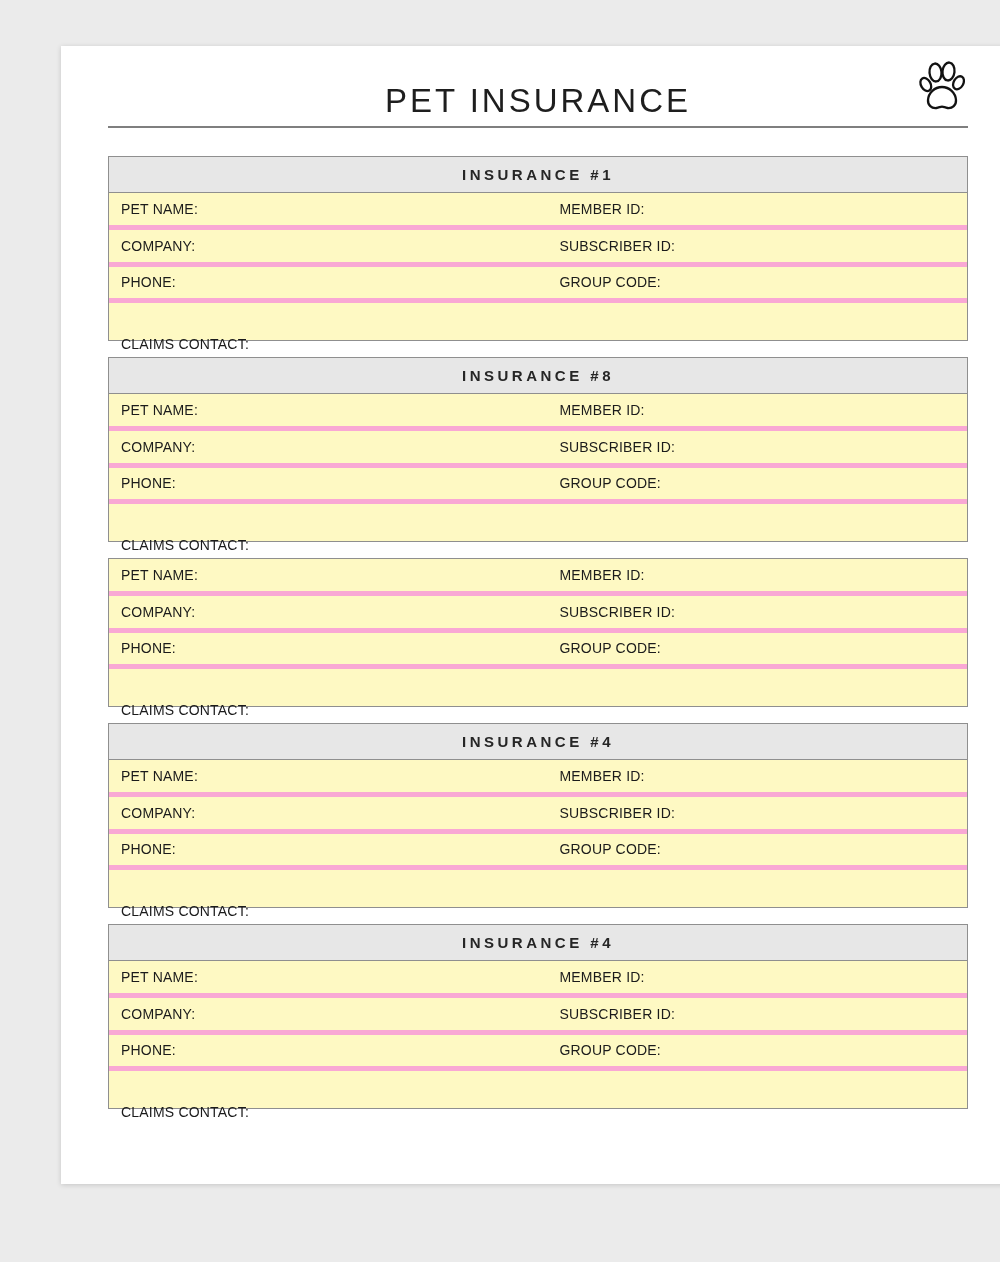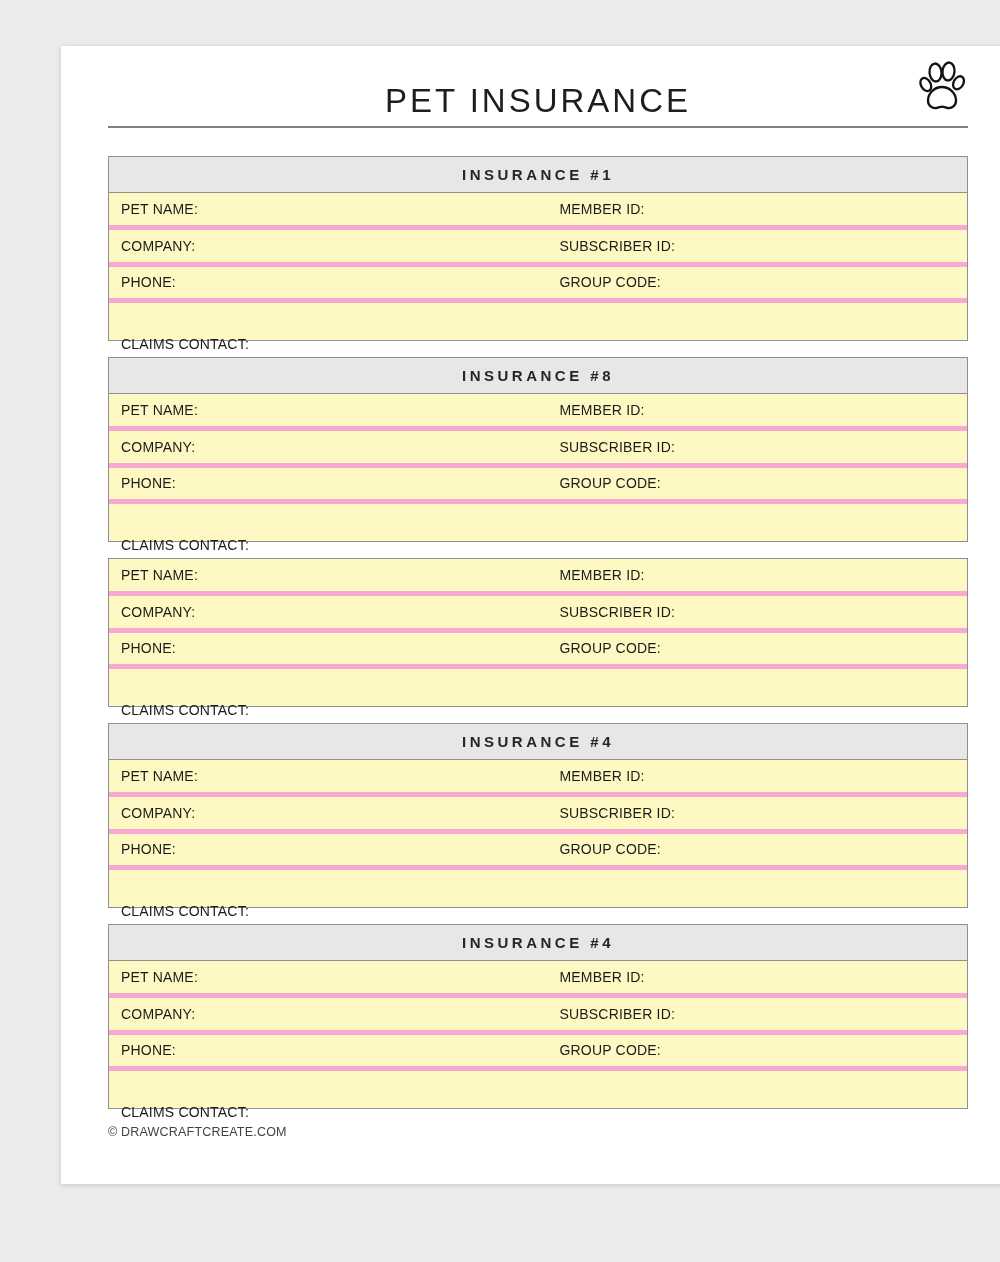--- a/index.html
+++ b/index.html
@@ -226,16 +226,15 @@
             <span class="cell-l">PHONE:</span>
             <span class="cell-r">GROUP CODE:</span>
           </div>
           <div class="row">
             <span class="cell-full">CLAIMS CONTACT:</span>
           </div>
         </section>
 
       </div>
 
-      <div class="footer">© DRAWCRAFTCREATE.COM</div>
     </div>
   </div>
 </div>
 
 </body></html>

